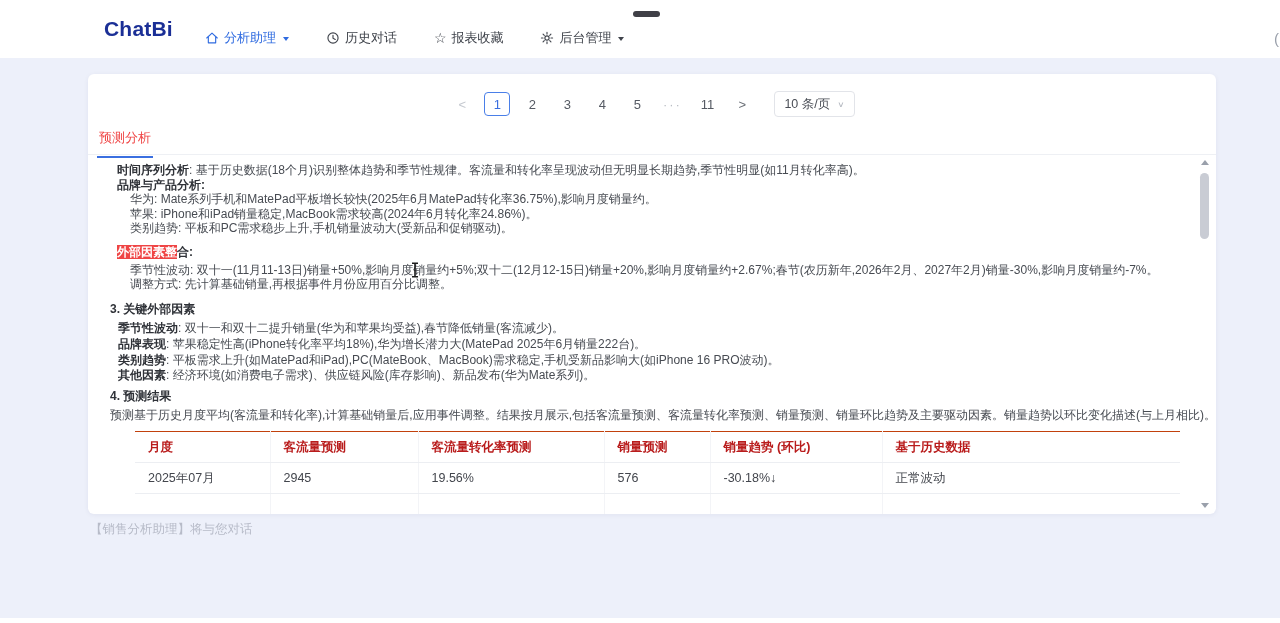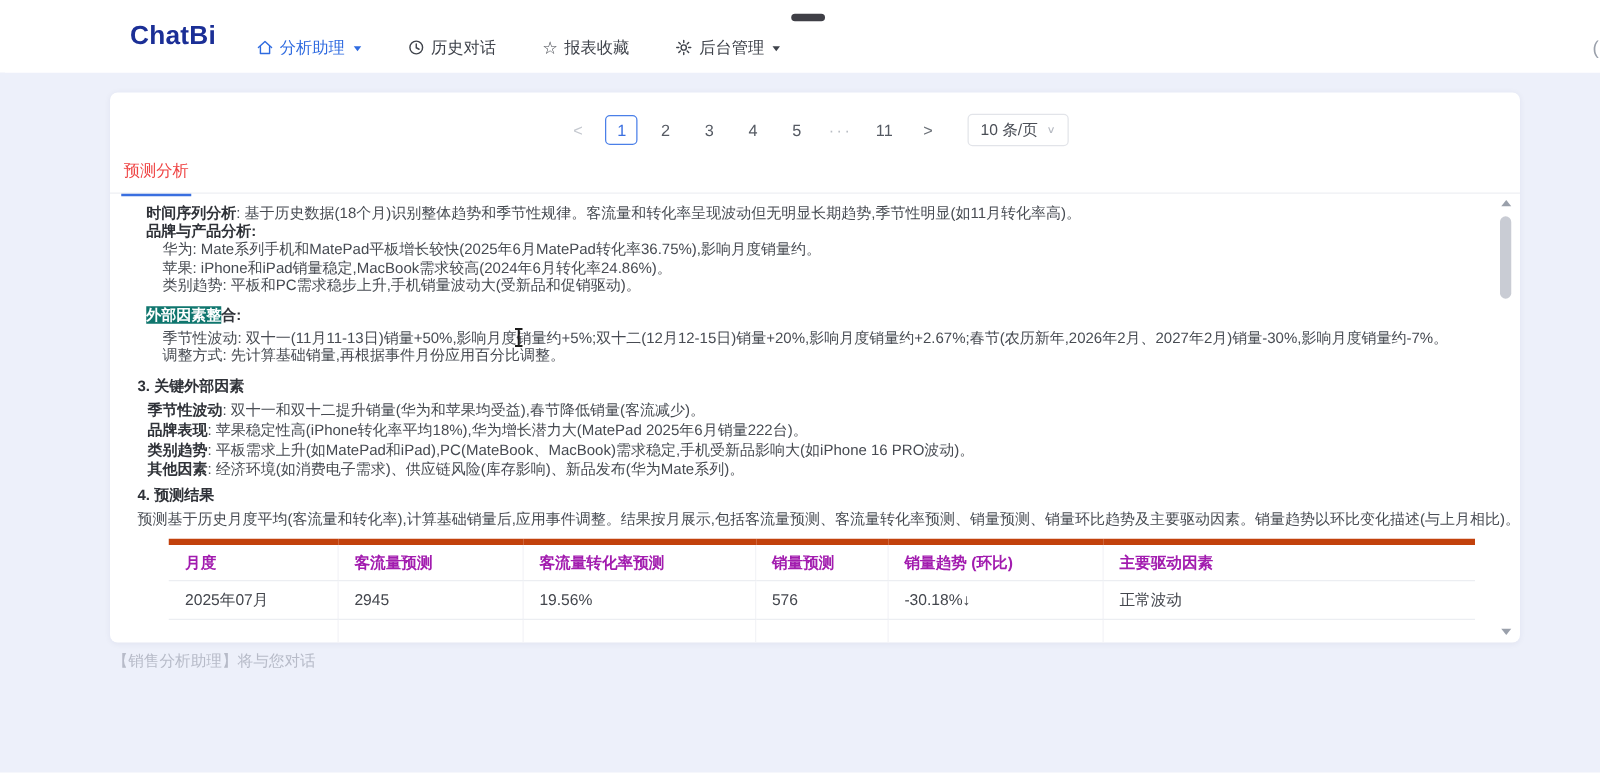--- a/index.html
+++ b/index.html
@@ -44,30 +44,30 @@
   .tabs { margin-top:11px; padding-left:9px; border-bottom:1px solid #eef0f4; height:27px; }
   .tab { display:inline-block; font-size:13px; color:#ef4444; padding:0 2px 9px; border-bottom:2px solid #3a6fe0; cursor:pointer; }
   
   .scroll { position:relative; height:361px; padding:8px 40px 0 22px; font-size:12px; color:#474b52;
             line-height:14.6px; overflow:hidden; }
   .line { white-space:nowrap; }
   .l1 { padding-left:7px; }
   .l2 { padding-left:20px; }
   .sec { padding-left:8px; }
   .b { font-weight:bold; color:#2f3238; }
-  .sel { background:#0f766e; color:#fff; font-weight:bold; }
+  .sel { background:#ef4444; color:#fff; font-weight:bold; }
   .mt3{margin-top:3px;} .mt5{margin-top:5px;} .mt6{margin-top:6px;}
   .mt9{margin-top:9px;} .mt10{margin-top:10px;} .mt1{margin-top:1px;}
   .rel { position:relative; }
   .ibeam { position:absolute; left:300px; top:-1px; }
   
   .ftable { margin:8px 0 0 25px; border-collapse:collapse; font-size:12.5px; color:#43464d; table-layout:fixed; width:1045px; }
   .ftable th, .ftable td { height:31px; padding:0 6px 0 13px; text-align:left; overflow:hidden;
             border-bottom:1px solid #eceef2; border-right:1px solid #f3f4f7; white-space:nowrap; }
-  .ftable th { font-weight:bold; color:#a21caf; border-top:5px solid #c2410c; }
+  .ftable th { font-weight:bold; color:#b91c1c; border-top:1px solid #c2410c; }
   .ftable th:last-child, .ftable td:last-child { border-right:none; }
   .c0{width:135px;} .c1{width:148px;} .c2{width:186px;} .c3{width:106px;} .c4{width:172px;}
   
   .sb { position:absolute; right:6px; top:5px; width:11px; height:348px; }
   .sb-up { position:absolute; top:0; left:1.5px; width:0; height:0; border-left:4px solid transparent;
            border-right:4px solid transparent; border-bottom:5px solid #9aa0ab; }
   .sb-thumb { position:absolute; top:13px; left:1px; width:9px; height:66px; background:#c9ccd4; border-radius:5px; cursor:pointer; }
   .sb-down { position:absolute; bottom:0; left:1.5px; width:0; height:0; border-left:4px solid transparent;
              border-right:4px solid transparent; border-top:5px solid #9aa0ab; }
   
@@ -168,21 +168,21 @@
     <div class="line mt5">预测基于历史月度平均(客流量和转化率),计算基础销量后,应用事件调整。结果按月展示,包括客流量预测、客流量转化率预测、销量预测、销量环比趋势及主要驱动因素。销量趋势以环比变化描述(与上月相比)。</div>
 
     <table class="ftable">
       <thead>
         <tr>
           <th class="c0">月度</th>
           <th class="c1">客流量预测</th>
           <th class="c2">客流量转化率预测</th>
           <th class="c3">销量预测</th>
           <th class="c4">销量趋势 (环比)</th>
-          <th>主要驱动因素</th>
+          <th>基于历史数据</th>
         </tr>
       </thead>
       <tbody>
         <tr>
           <td>2025年07月</td>
           <td>2945</td>
           <td>19.56%</td>
           <td>576</td>
           <td>-30.18%↓</td>
           <td>正常波动</td>

